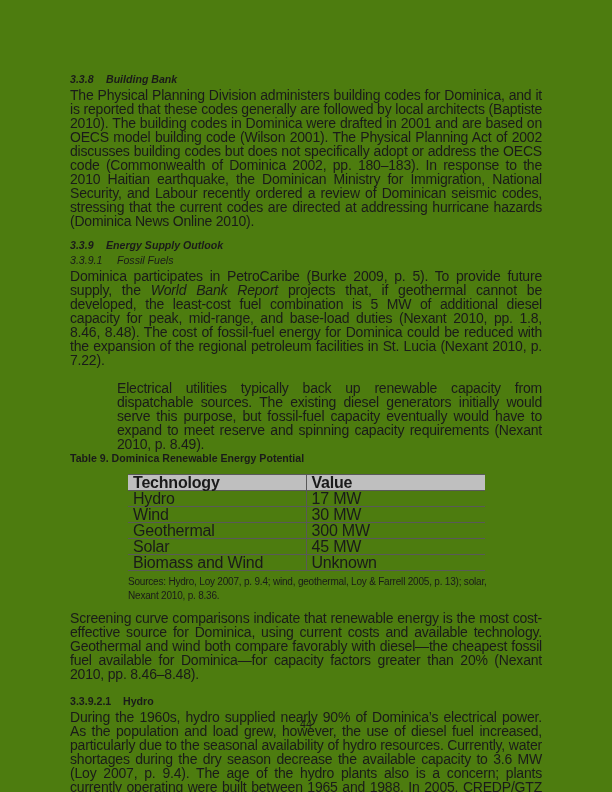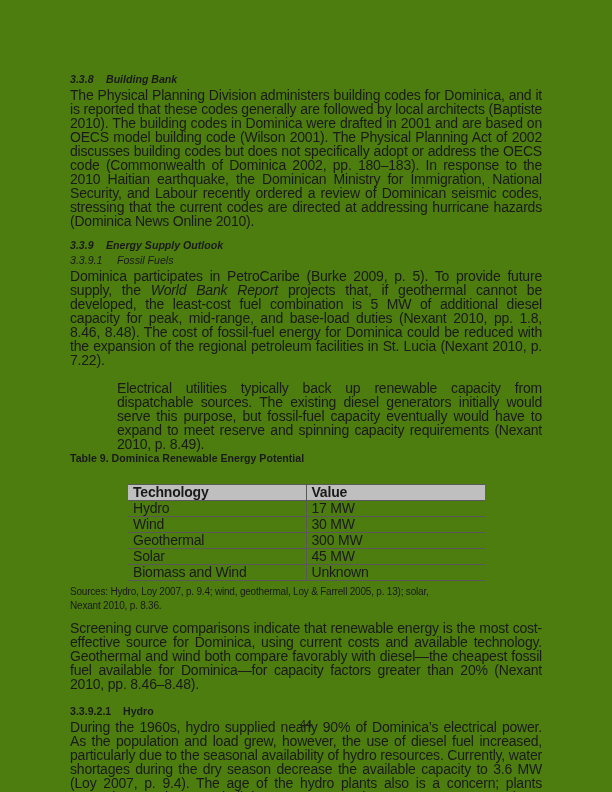--- a/index.html
+++ b/index.html
@@ -42,42 +42,43 @@
   #h3391 { margin-top: 1px; }
   #p-fossil-2 { margin-top: 14px; margin-left: 47px; }
   #h3392 { margin-top: 12px; }
   #table-caption {
     margin-top: 0;
     font-weight: bold;
     font-size: 10.6px;
     line-height: 14px;
   }
   .ren-table {
-    margin-top: 19px;
+    margin-top: 9px;
     margin-left: 58px;
     width: 357px;
     border-collapse: collapse;
-    font-size: 14px;
+    font-size: 16px;
     letter-spacing: -0.2px;
   }
   .ren-table td, .ren-table th {
     text-align: left;
     font-weight: normal;
     padding: 1px 0 1px 5px;
     line-height: 13px;
     border-top: 1px solid #595959;
     border-bottom: 1px solid #595959;
   }
   .ren-table th {
     background: #bfbfbf;
     font-weight: bold;
   }
   .ren-table .col-tech { width: 178px; border-right: 1px solid #595959; }
   .table-sources {
     margin-top: 4px;
+    margin-left: 58px;
     width: 372px;
     font-size: 10px;
     letter-spacing: -0.2px;
     line-height: 14px;
     text-align: left;
   }
   #p-screening { margin-top: 8px; }
   #h33921 { margin-top: 13px; }
   #p-hydro { margin-top: 2px; }
   .page-number {

